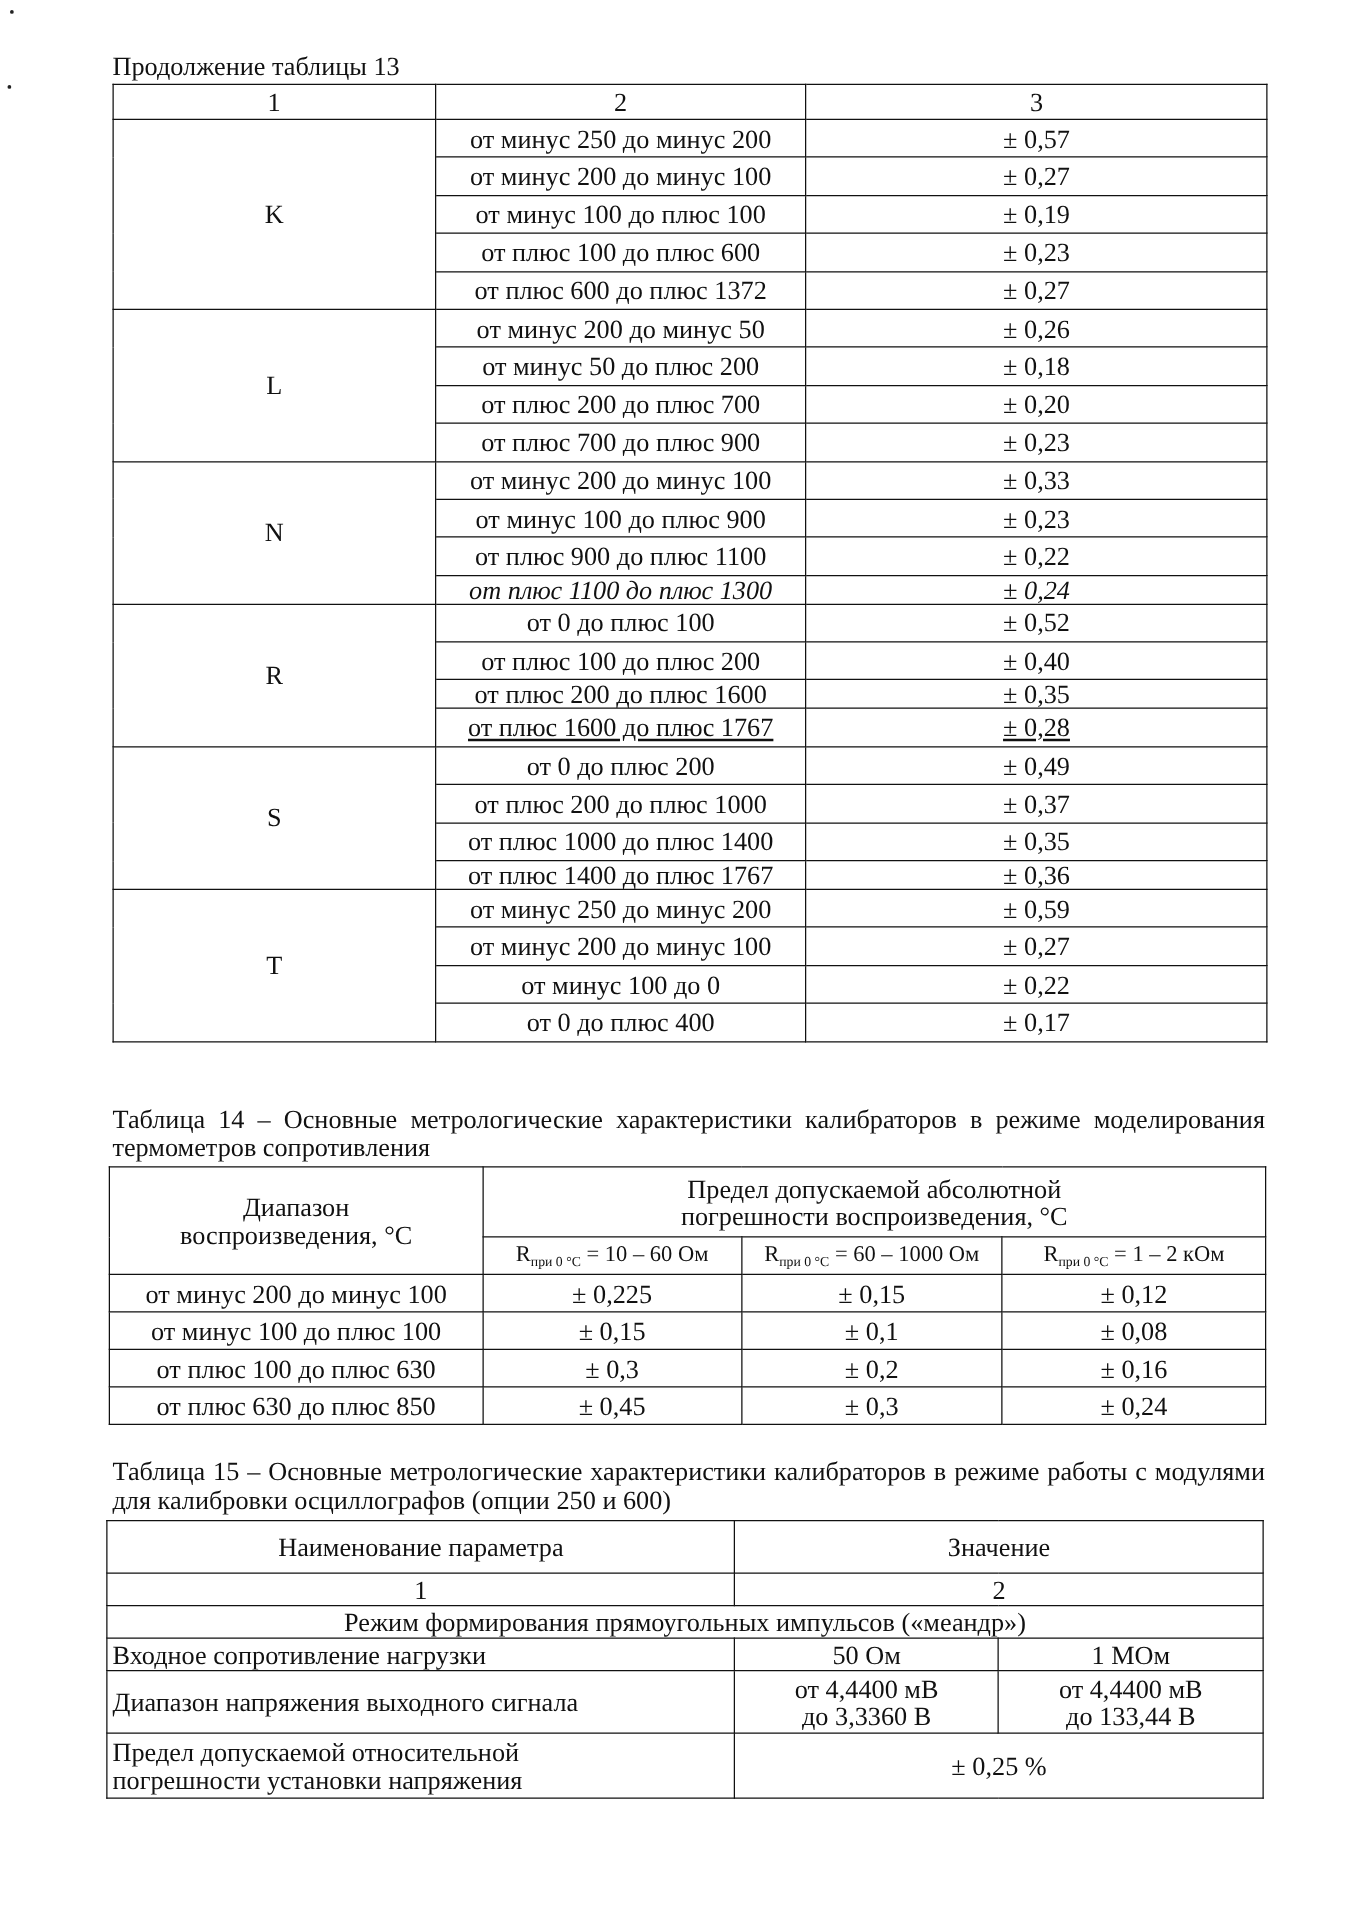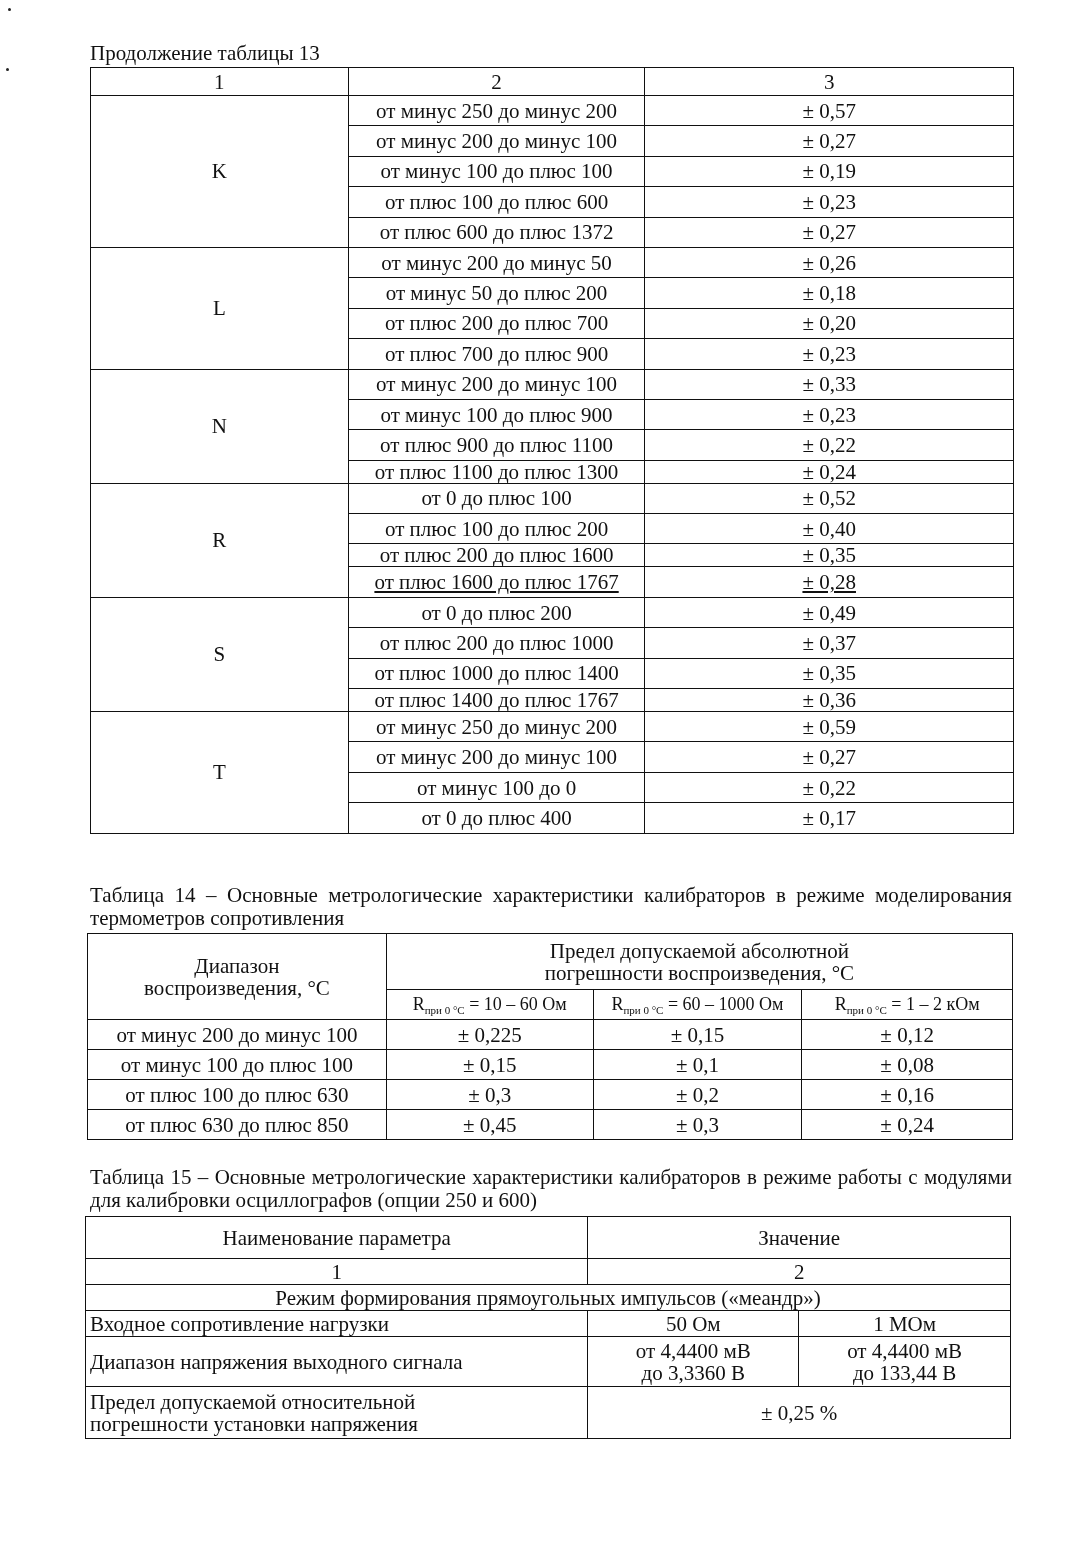--- a/index.html
+++ b/index.html
@@ -76,21 +76,21 @@
         <td>± 0,33</td>
       </tr>
       <tr style="height: 30.4px; margin-left: 46px;">
         <td>от минус 100 до плюс 900</td>
         <td>± 0,23</td>
       </tr>
       <tr style="height: 30.4px;">
         <td>от плюс 900 до плюс 1100</td>
         <td>± 0,22</td>
       </tr>
-      <tr style="height: 23px;">
+      <tr style="height: 23px; font-style: italic;">
         <td>от плюс 1100 до плюс 1300</td>
         <td>± 0,24</td>
       </tr>
       <tr style="height: 30.4px;">
         <td rowspan="4">R</td>
         <td>от 0 до плюс 100</td>
         <td>± 0,52</td>
       </tr>
       <tr style="height: 30.4px; padding-left: 16px;">
         <td>от плюс 100 до плюс 200</td>

